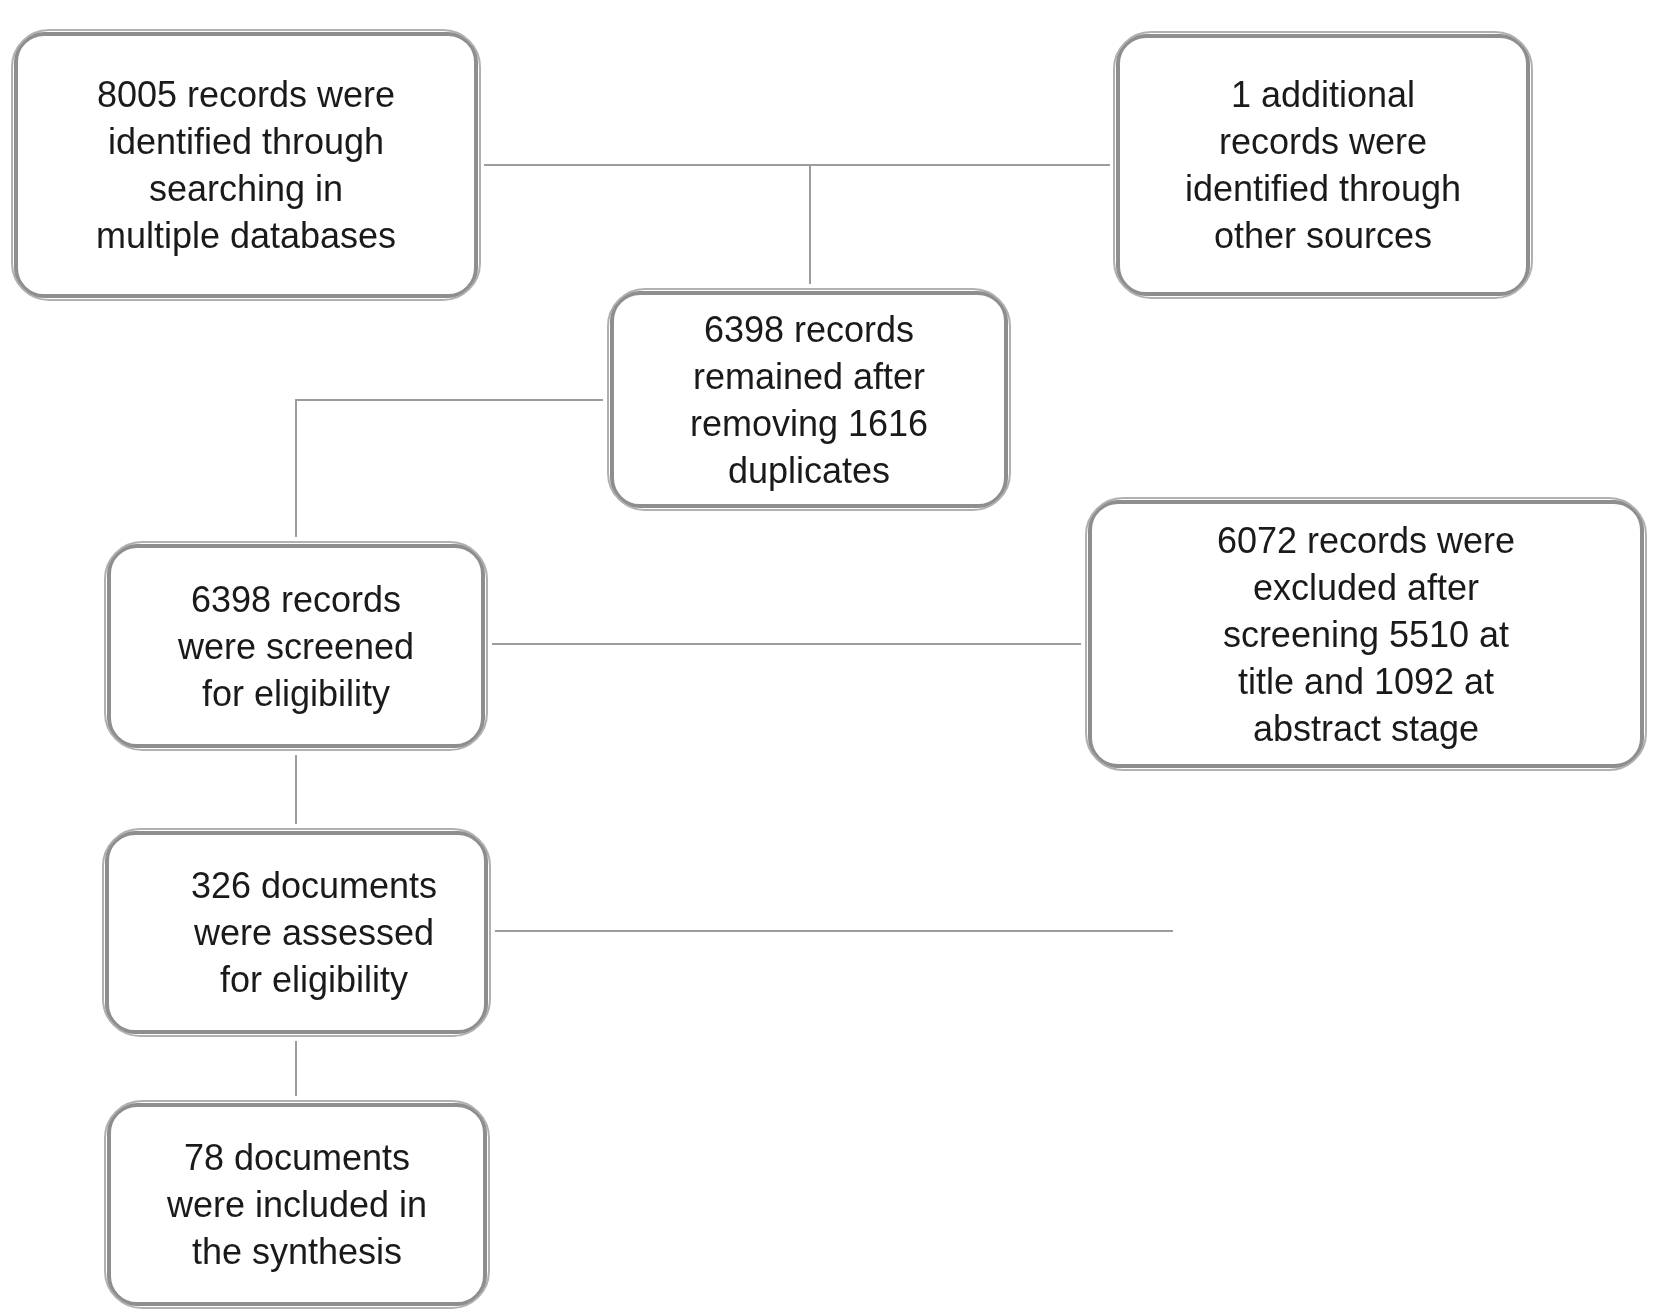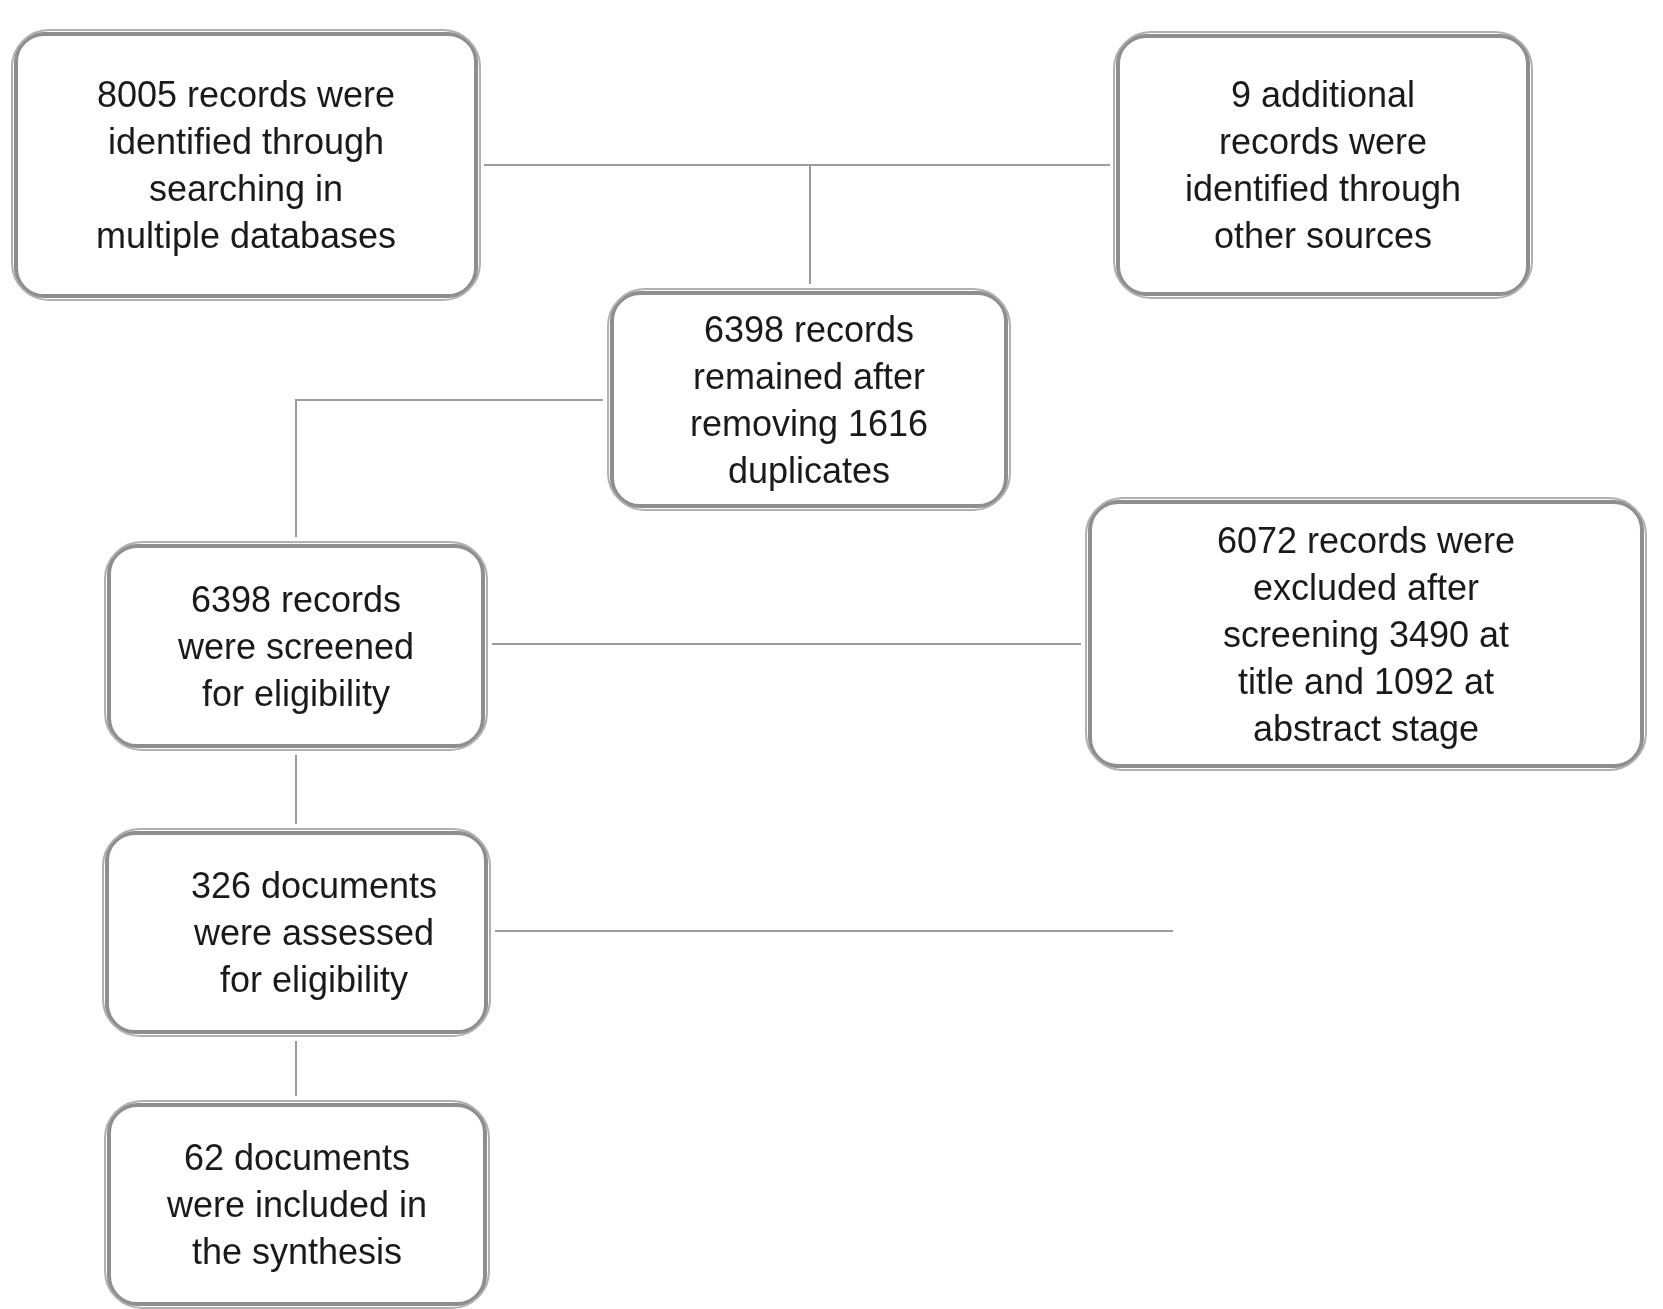--- a/index.html
+++ b/index.html
@@ -86,21 +86,21 @@
   <div class="conn" id="conn-assess-v"></div>
 
   <div class="box" id="box-1">
     <span class="box-text">8005 records were
 identified through
 searching in
 multiple databases</span>
   </div>
 
   <div class="box" id="box-2">
-    <span class="box-text">9 additional
+    <span class="box-text">1 additional
 records were
 identified through
 other sources</span>
   </div>
 
   <div class="box" id="box-3">
     <span class="box-text">6398 records
 remained after
 removing 1616
 duplicates</span>
@@ -108,31 +108,31 @@
 
   <div class="box" id="box-4">
     <span class="box-text">6398 records
 were screened
 for eligibility</span>
   </div>
 
   <div class="box" id="box-5">
     <span class="box-text">6072 records were
 excluded after
-screening 3490 at
+screening 5510 at
 title and 1092 at
 abstract stage</span>
   </div>
 
   <div class="box" id="box-6">
     <span class="box-text">326 documents
 were assessed
 for eligibility</span>
   </div>
 
 
   <div class="box" id="box-8">
-    <span class="box-text">62 documents
+    <span class="box-text">78 documents
 were included in
 the synthesis</span>
   </div>
 
 </div>
 
 </body></html>

